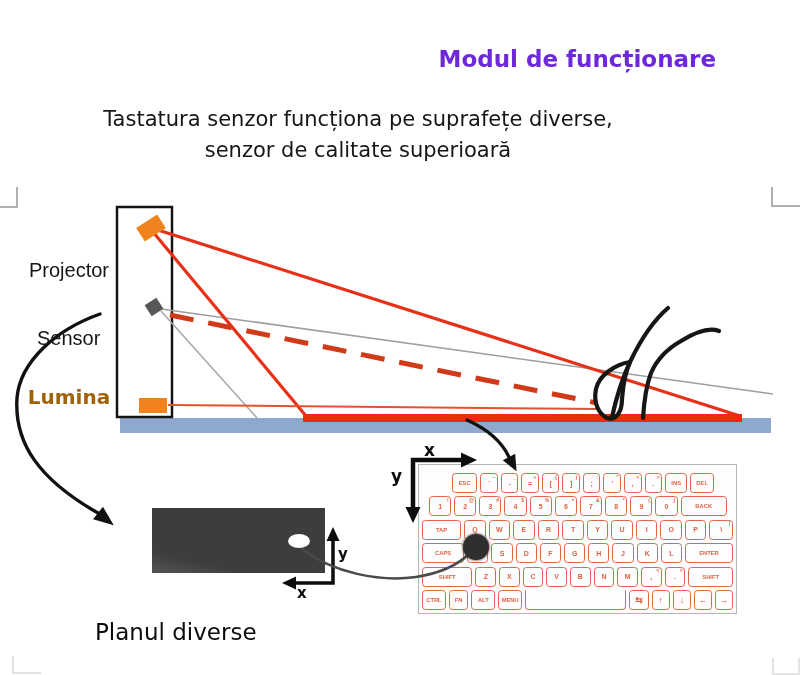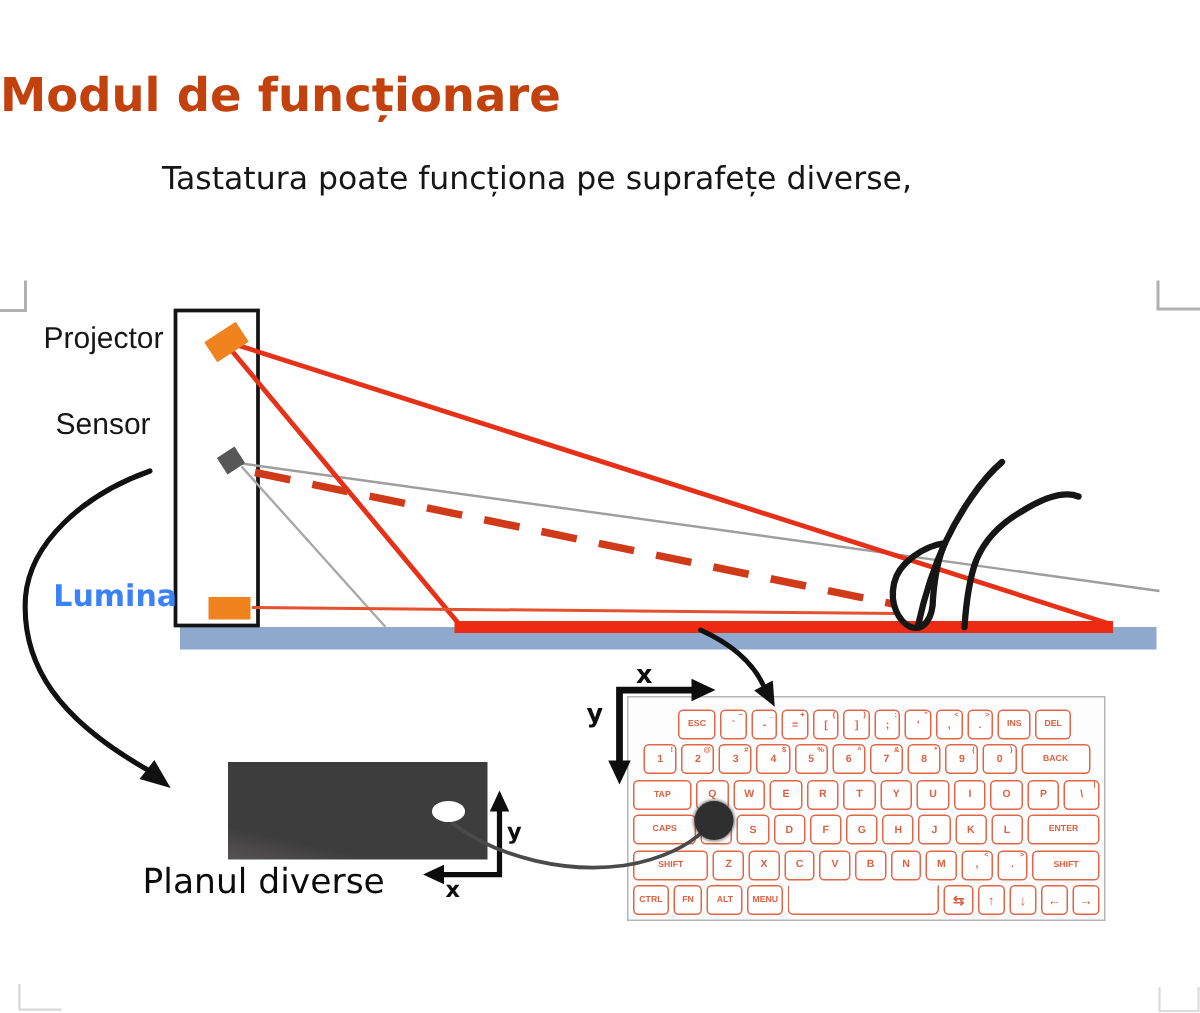--- a/index.html
+++ b/index.html
@@ -1,24 +1,24 @@
 <!DOCTYPE html>
 <html><head>
 <meta charset="utf-8">
 <style>
   html,body{margin:0;padding:0;background:#fff;}
   .stage{position:relative;width:800px;height:675px;background:#ffffff;overflow:hidden;
          font-family:"DejaVu Sans","Liberation Sans",sans-serif;color:#111;}
   .abs{position:absolute;}
-  .title{left:0;top:46px;width:716px;text-align:left;font-size:31px;font-weight:bold;color:#c2410c;}
+  .title{left:0;top:46px;width:716px;text-align:right;font-size:23px;font-weight:bold;color:#6d28d9;}
   .subtitle{left:0;top:104px;width:716px;text-align:center;font-size:21px;line-height:31px;color:#161616;}
-  .lbl{color:#161616;}
+  .lbl{color:#161616;margin-top:44px;}
   .lbl-projector{left:29px;top:215px;font-size:20px;font-family:"Liberation Sans",sans-serif;}
-  .lbl-sensor{left:37px;top:272px;font-size:20px;font-family:"Liberation Sans",sans-serif;}
-  .lbl-ir{left:20px;top:384px;width:98px;text-align:right;font-size:20px;font-weight:bold;line-height:26px;color:#3b82f6;}
+  .lbl-sensor{left:37px;top:283px;font-size:20px;font-family:"Liberation Sans",sans-serif;}
+  .lbl-ir{left:20px;top:384px;width:98px;text-align:center;font-size:20px;font-weight:bold;line-height:26px;color:#a16207;}
   .lbl-plane{left:95px;top:575px;font-size:23px;color:#0c0c0c;}
   .axis-lbl{font-weight:bold;color:#0d0d0d;}
   .kbx{left:424px;top:440px;font-size:17px;}
   .kby{left:391px;top:466px;font-size:17px;}
   .plx{left:297px;top:584px;font-size:15px;}
   .ply{left:338px;top:545px;font-size:15px;}
   svg.layer{position:absolute;left:0;top:0;}
   .base{z-index:1;}
   .kb-panel{z-index:2;left:418px;top:464px;width:319px;height:150px;background:#fdfdfd;
             border:1.5px solid #b5b5b5;box-sizing:border-box;padding-top:8px;}
@@ -456,21 +456,22 @@
     <polygon points="0,-7.5 16,0 0,7.5" transform="translate(413,507) rotate(90)" fill="#0d0d0d"></polygon>
 
     <path d="M 302 549 C 333 573, 380 582, 416 577 C 442 573, 460 563, 470 553" fill="none" stroke="#4a4a4a" stroke-width="2.5" stroke-linecap="round"></path>
     <polygon points="0,-5.5 13,0 0,5.5" transform="translate(470,553) rotate(-40)" fill="#4a4a4a"></polygon>
   </svg>
 
   <div class="abs touch-dot"></div>
 
   <div class="abs title txt">Modul de funcționare</div>
   <div class="abs subtitle txt">
-    <div>Tastatura poate funcționa pe suprafețe diverse,</div>
+    <div>Tastatura senzor funcționa pe suprafețe diverse,</div>
+    <div>senzor de calitate superioară</div>
   </div>
   <div class="abs lbl lbl-projector txt">Projector</div>
   <div class="abs lbl lbl-sensor txt">Sensor</div>
   <div class="abs lbl-ir txt">
     <div>Lumina</div>
   </div>
   <div class="abs lbl lbl-plane txt">Planul diverse</div>
 
   <div class="abs axis-lbl kbx txt">x</div>
   <div class="abs axis-lbl kby txt">y</div>

